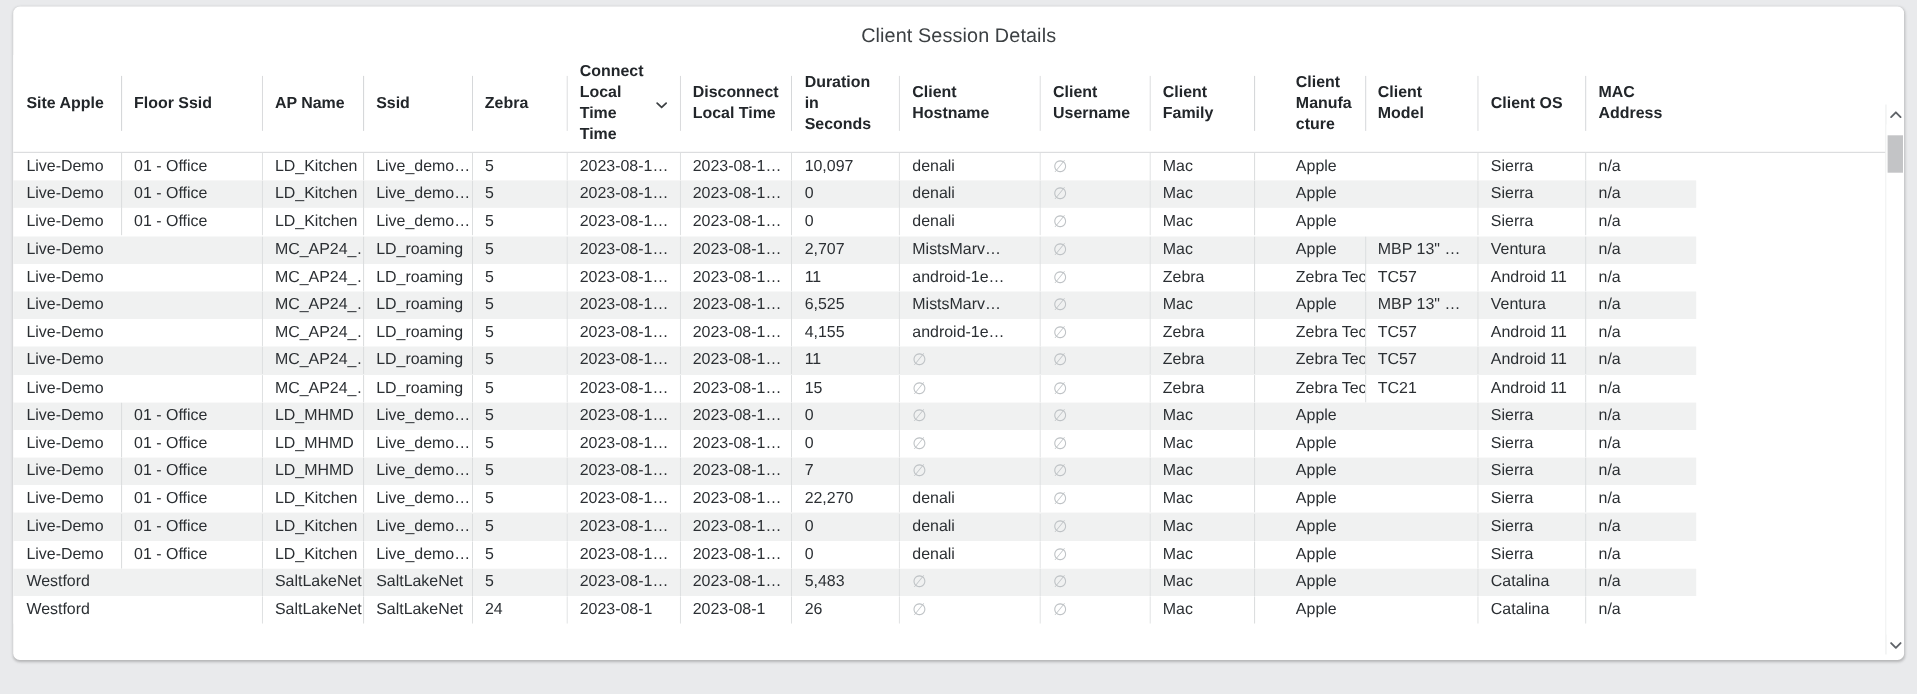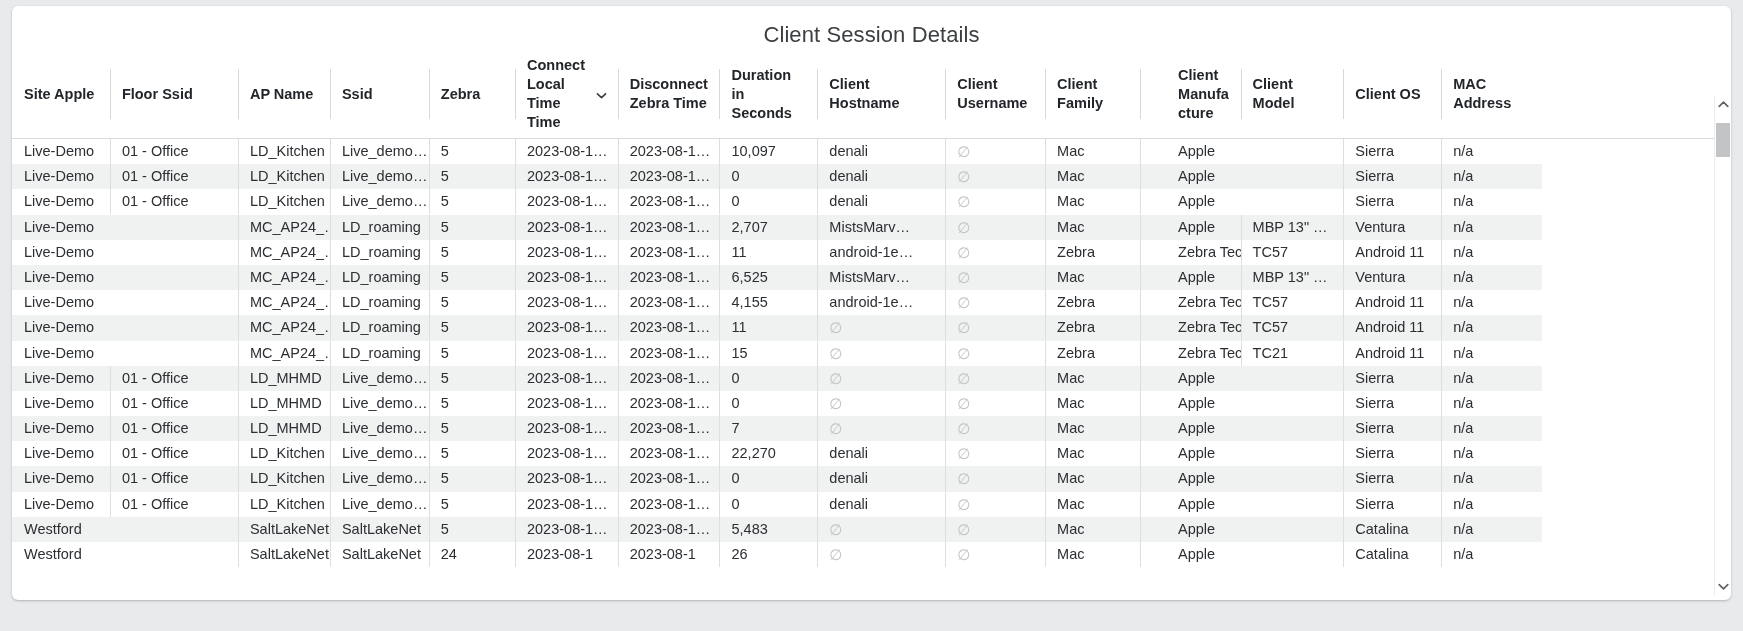--- a/index.html
+++ b/index.html
@@ -22,21 +22,21 @@
     top: 6px;
     width: 1719px;
     height: 594px;
     background: #ffffff;
     border-radius: 6px;
     box-shadow: 0 1px 3px rgba(0,0,0,0.14), 0 1px 2px rgba(0,0,0,0.10);
     overflow: hidden;
   }
   .card-title {
     text-align: center;
-    font-size: 22px;
+    font-size: 18px;
     font-weight: 400;
     color: #3c4043;
     padding-top: 16px;
     padding-bottom: 4px;
     letter-spacing: 0.1px;
     font-family: "Liberation Sans", sans-serif;
   }
 
   .grid-wrap {
     position: absolute;
@@ -100,21 +100,21 @@
   }
   .sort-ico svg { display:block; }
 
   .tbody {
     flex: 1 1 auto;
     position: relative;
     overflow: hidden;
   }
   .row {
     display: flex;
-    align-items: flex-start;
+    align-items: center;
     height: 25.2px;
     background: #ffffff;
   }
   .row.alt { background: #f0f1f1; }
   .cell {
     position: relative;
     display: flex;
     align-items: center;
     padding: 0 8px 0 12px;
     font-size: 14.5px;
@@ -221,21 +221,21 @@
               </div>
               <div class="hcell c5 sortable">
                 <span class="htext">Connect Local Time Time</span>
                 <span class="sort-ico">
                   <svg width="13" height="13" viewBox="0 0 13 13">
                     <path d="M2.4 4.8 L6.5 8.7 L10.6 4.8" fill="none" stroke="#3c4043" stroke-width="1.6" stroke-linecap="round" stroke-linejoin="round"></path>
                   </svg>
                 </span>
               </div>
               <div class="hcell c6">
-                <span class="htext">Disconnect Zebra Time</span>
+                <span class="htext">Disconnect Local Time</span>
               </div>
               <div class="hcell c7">
                 <span class="htext">Duration in Seconds</span>
               </div>
               <div class="hcell c8">
                 <span class="htext">Client Hostname</span>
               </div>
               <div class="hcell c9">
                 <span class="htext">Client Username</span>
               </div>

